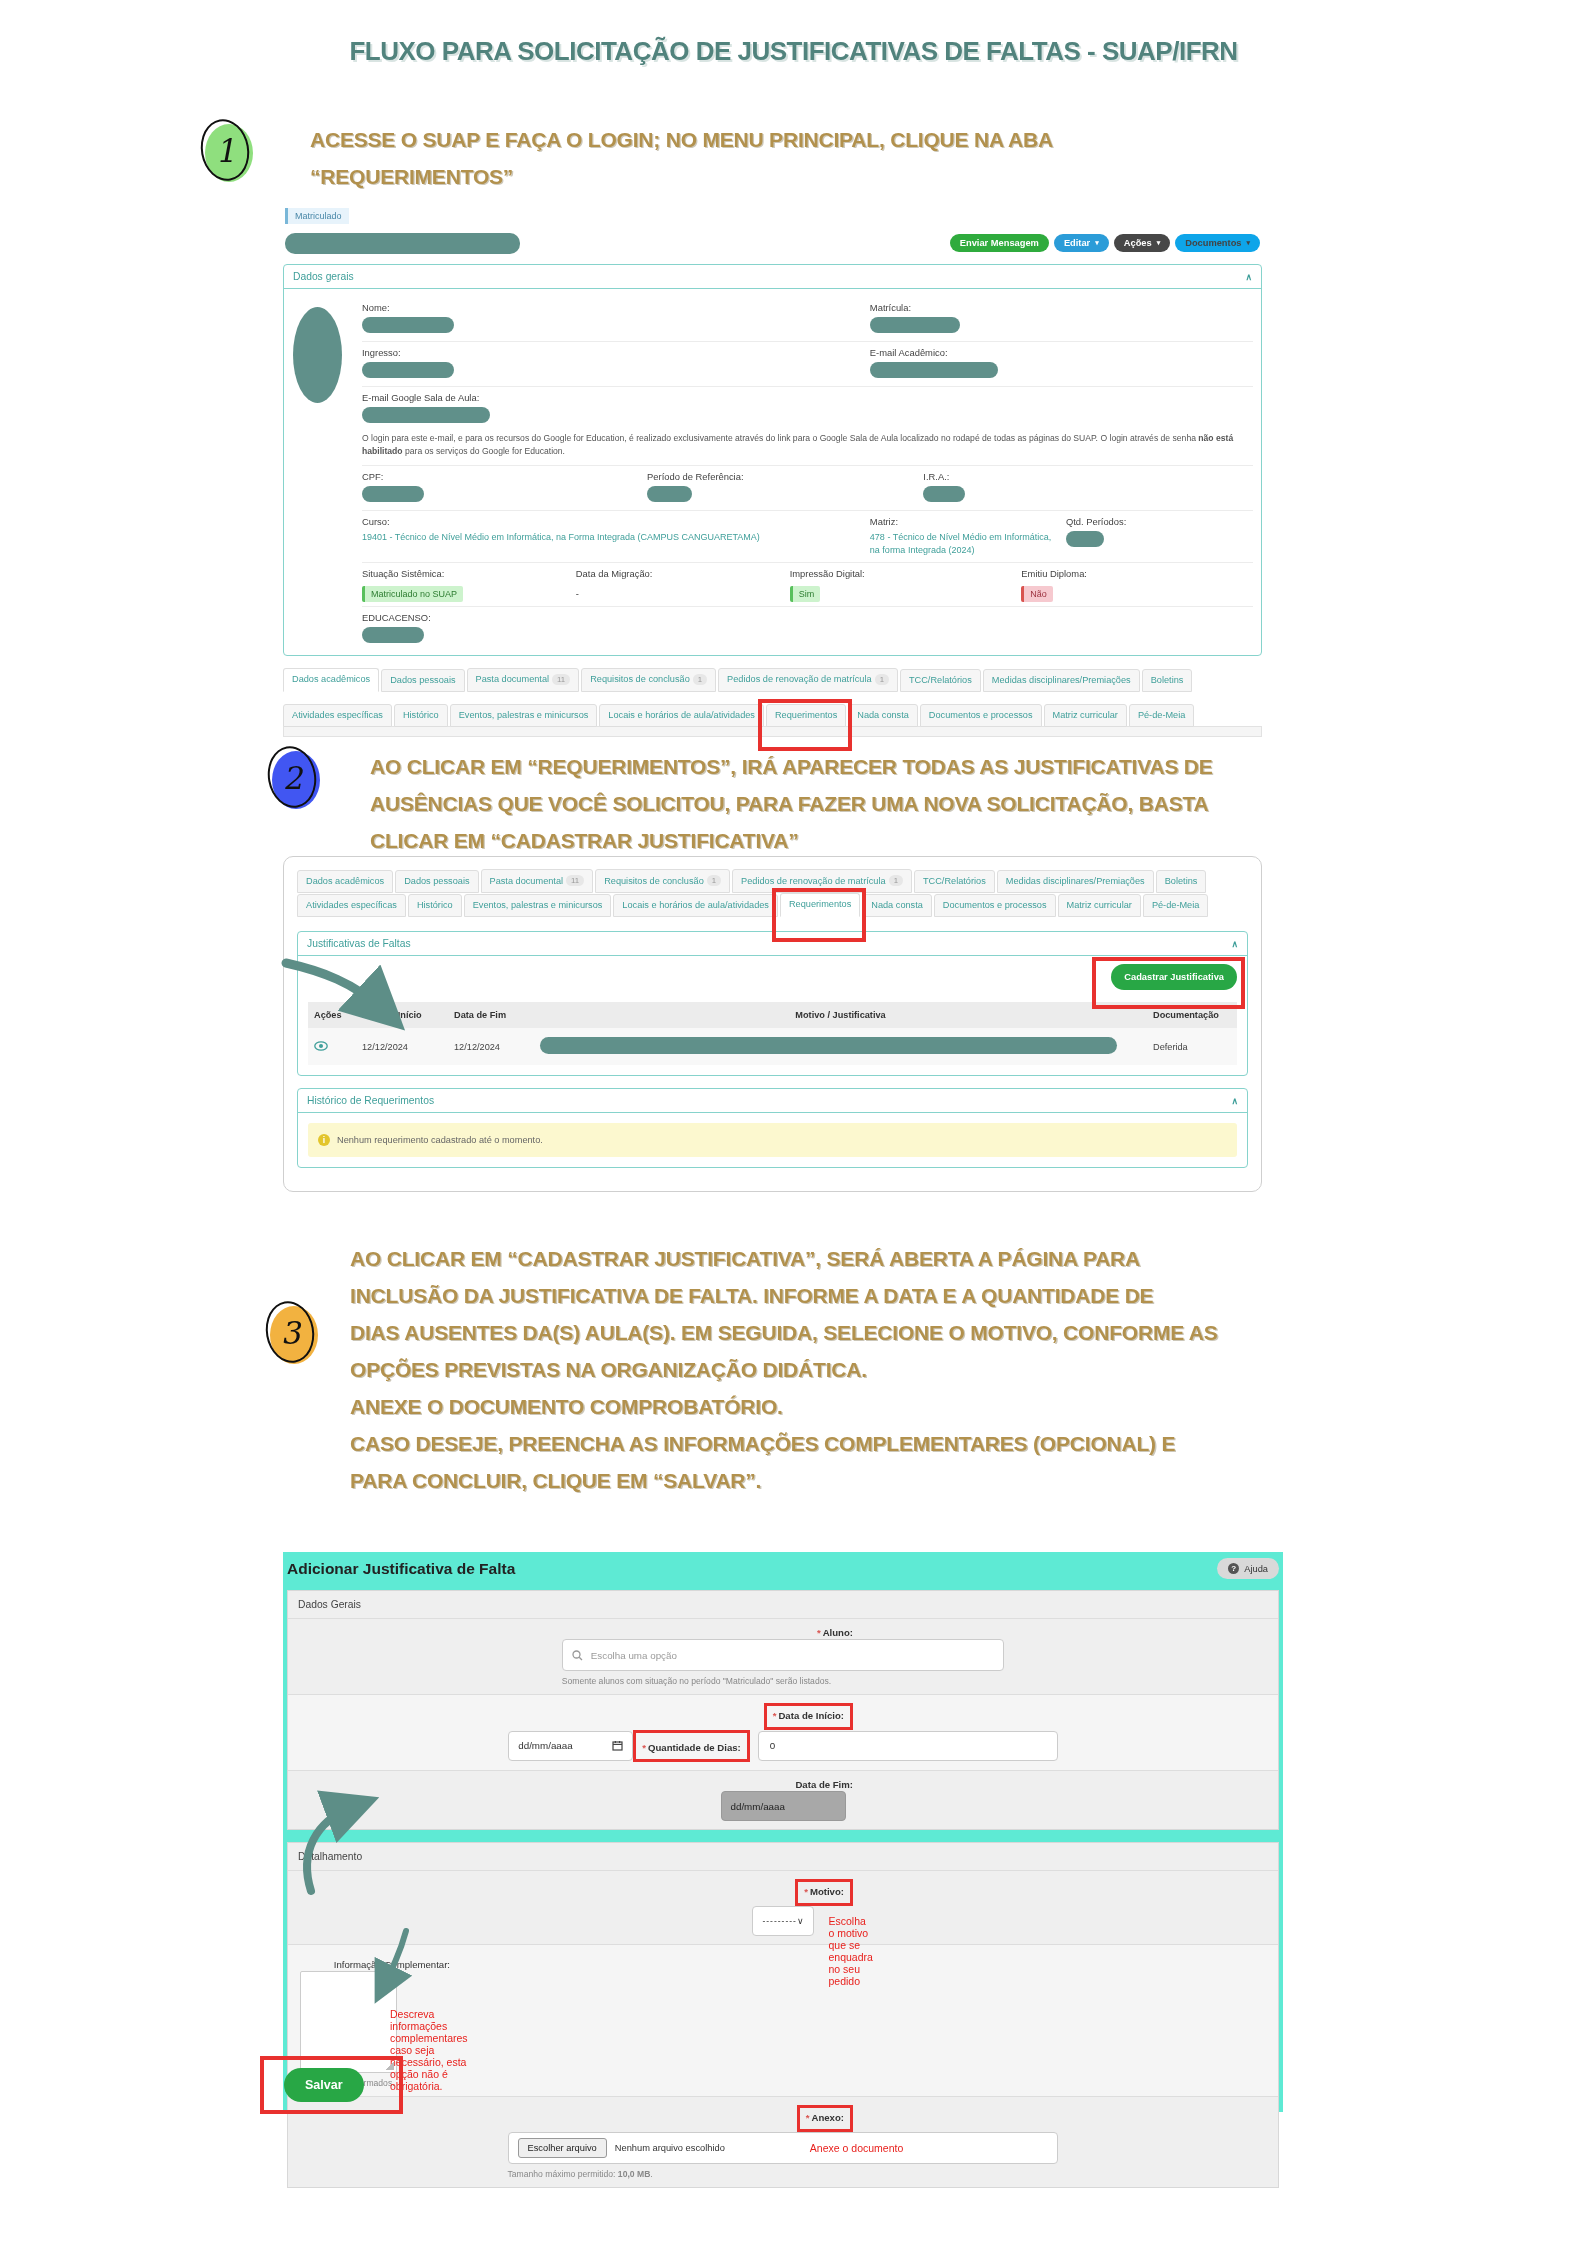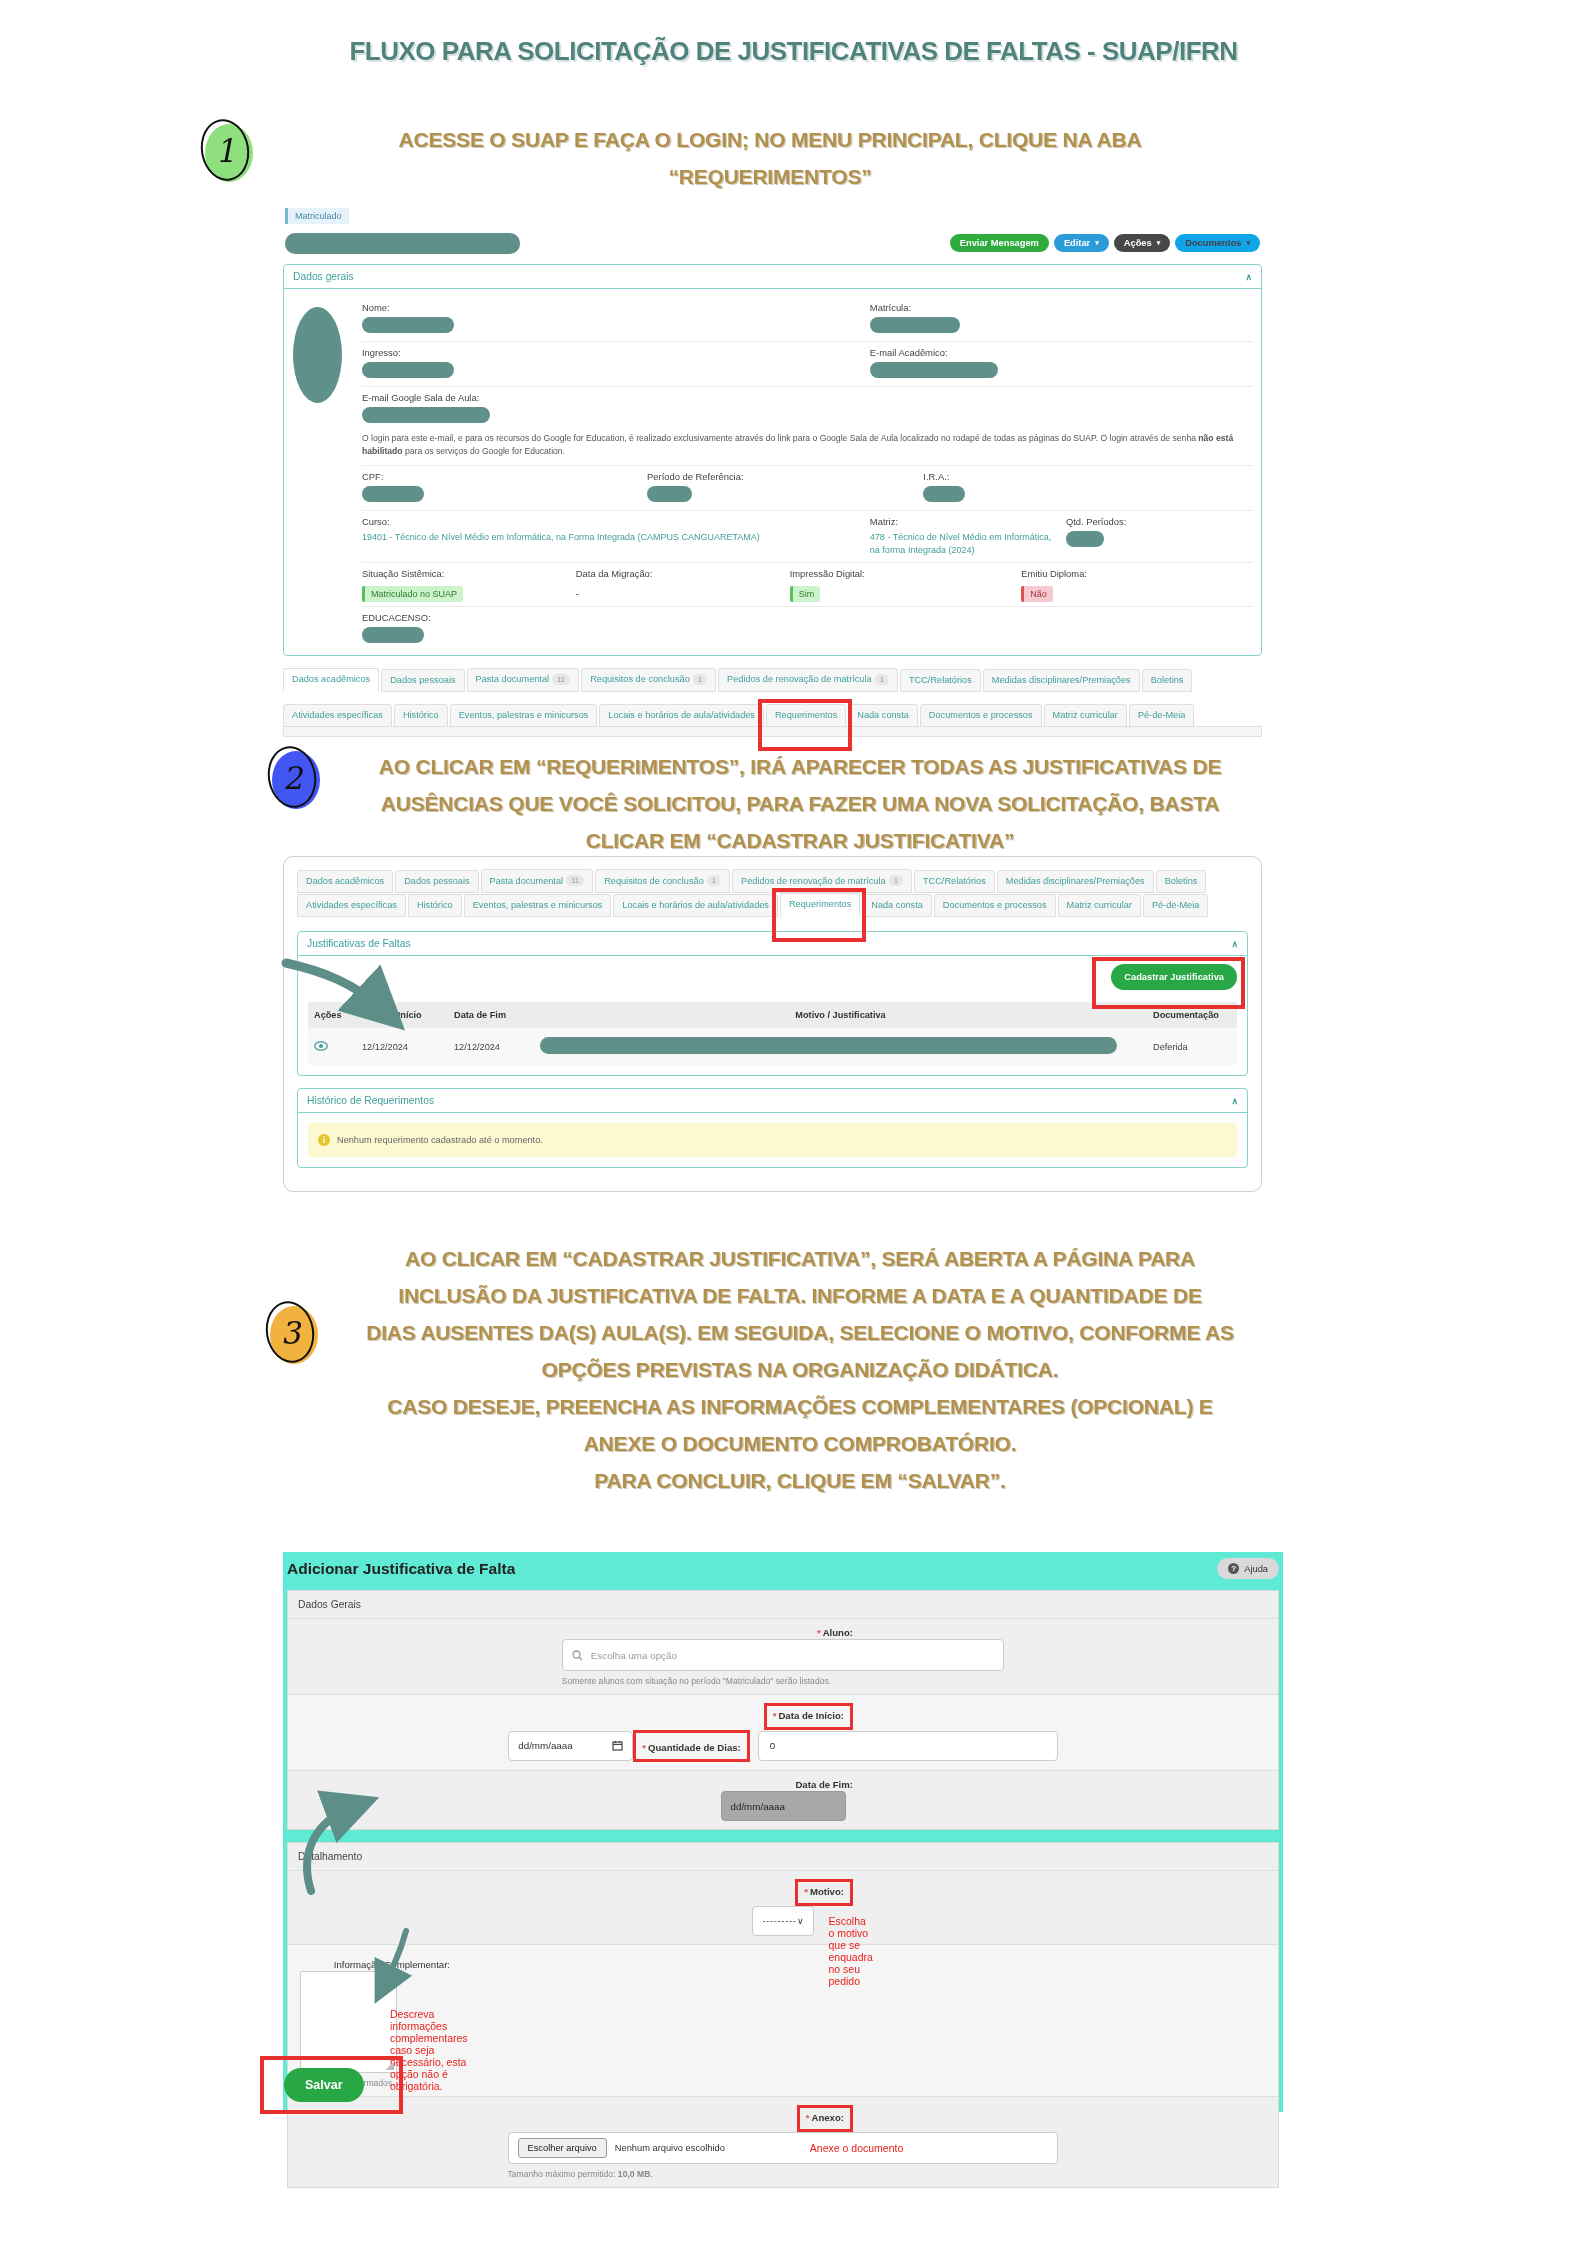--- a/index.html
+++ b/index.html
@@ -4,21 +4,21 @@
 <style>
   html,body{margin:0;padding:0;background:#fff;}
   body{width:1587px;height:2245px;position:relative;font-family:"Liberation Sans",sans-serif;overflow:hidden;}
   .abs{position:absolute;}
 
   
   .main-title{position:absolute;top:36px;left:0;width:100%;margin:0;text-align:center;
     font-size:26px;font-weight:bold;color:#51837d;letter-spacing:-0.5px;
     text-shadow:2px 2px 0 rgba(81,131,125,0.22);}
   .step-text{position:absolute;color:#b2914d;font-weight:bold;font-size:21px;line-height:37px;
-    text-align:center;text-shadow:1.3px 1.3px 0 rgba(110,95,55,0.35);letter-spacing:-0.2px;}
+    text-align:left;text-shadow:1.3px 1.3px 0 rgba(110,95,55,0.35);letter-spacing:-0.2px;}
 
   .marker{position:absolute;width:50px;height:62px;}
   .marker .blob{position:absolute;left:2px;top:4px;right:0;bottom:0;border-radius:50%;}
   .marker .ring{position:absolute;left:-2px;top:-1px;width:44px;height:58px;border:2.5px solid #101010;border-radius:50%;transform:rotate(-10deg);}
   .marker .num{position:absolute;inset:0;display:flex;align-items:center;justify-content:center;
     font-family:"DejaVu Serif",serif;font-style:italic;font-size:31px;color:#111;}
 
   
   .tabs{display:flex;align-items:flex-end;position:relative;}
   .tab{background:#f6f6f6;border:1px solid #dedede;border-radius:3px 3px 0 0;padding:5px 8px 6px;
@@ -362,22 +362,22 @@
   <div class="marker" style="left:268px;top:1302px;">
     <span class="blob" style="background:#f2b240;"></span>
     <span class="ring"></span>
     <span class="num">3</span>
   </div>
   <div class="step-text" style="left:350px;top:1240px;width:900px;">
     <div>AO CLICAR EM “CADASTRAR JUSTIFICATIVA”, SERÁ ABERTA A PÁGINA PARA</div>
     <div>INCLUSÃO DA JUSTIFICATIVA DE FALTA. INFORME A DATA E A QUANTIDADE DE</div>
     <div>DIAS AUSENTES DA(S) AULA(S). EM SEGUIDA, SELECIONE O MOTIVO, CONFORME AS</div>
     <div>OPÇÕES PREVISTAS NA ORGANIZAÇÃO DIDÁTICA.</div>
+    <div>ANEXE O DOCUMENTO COMPROBATÓRIO.</div>
     <div>CASO DESEJE, PREENCHA AS INFORMAÇÕES COMPLEMENTARES (OPCIONAL) E</div>
-    <div>ANEXE O DOCUMENTO COMPROBATÓRIO.</div>
     <div>PARA CONCLUIR, CLIQUE EM “SALVAR”.</div>
   </div>
 
   <div id="shot3" class="abs">
     <h2 class="f-title">Adicionar Justificativa de Falta</h2>
     <span class="ajuda">
       <span class="qico">?</span>
       <span>Ajuda</span>
     </span>
 

